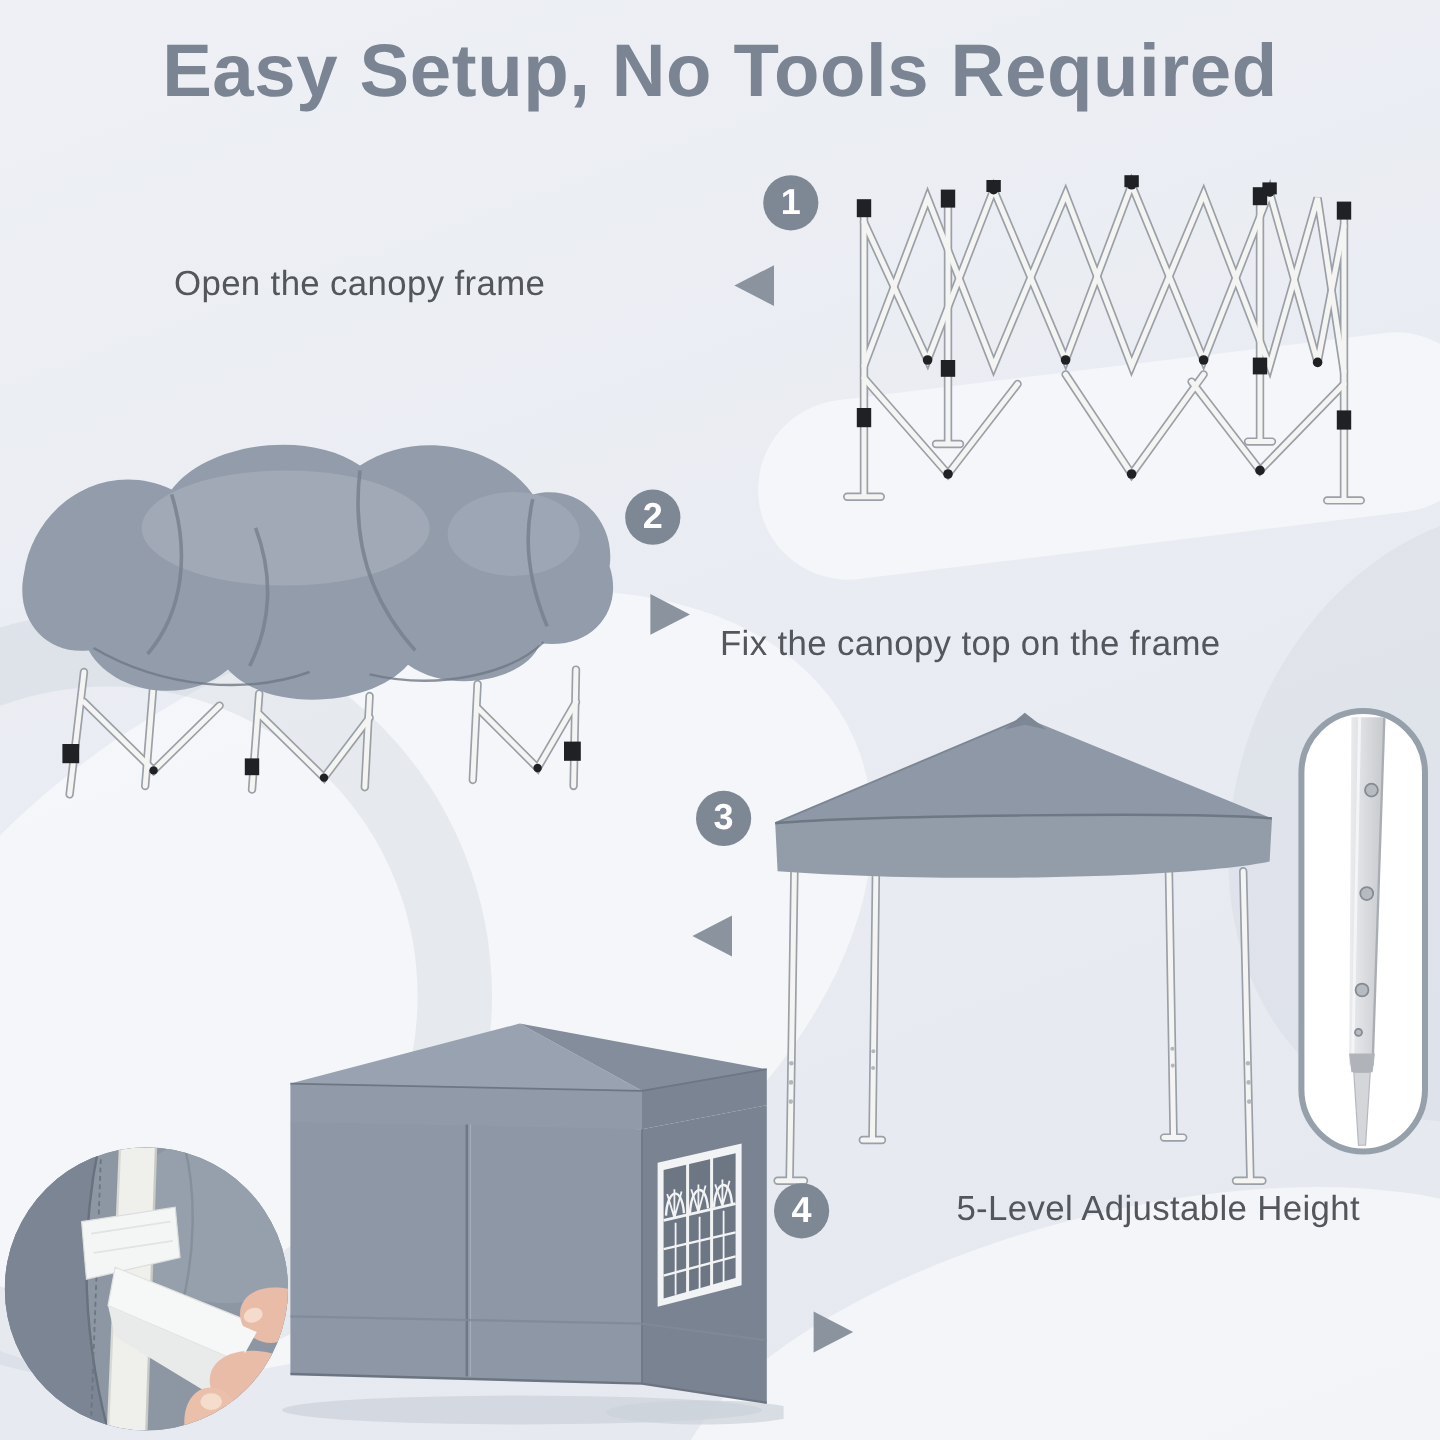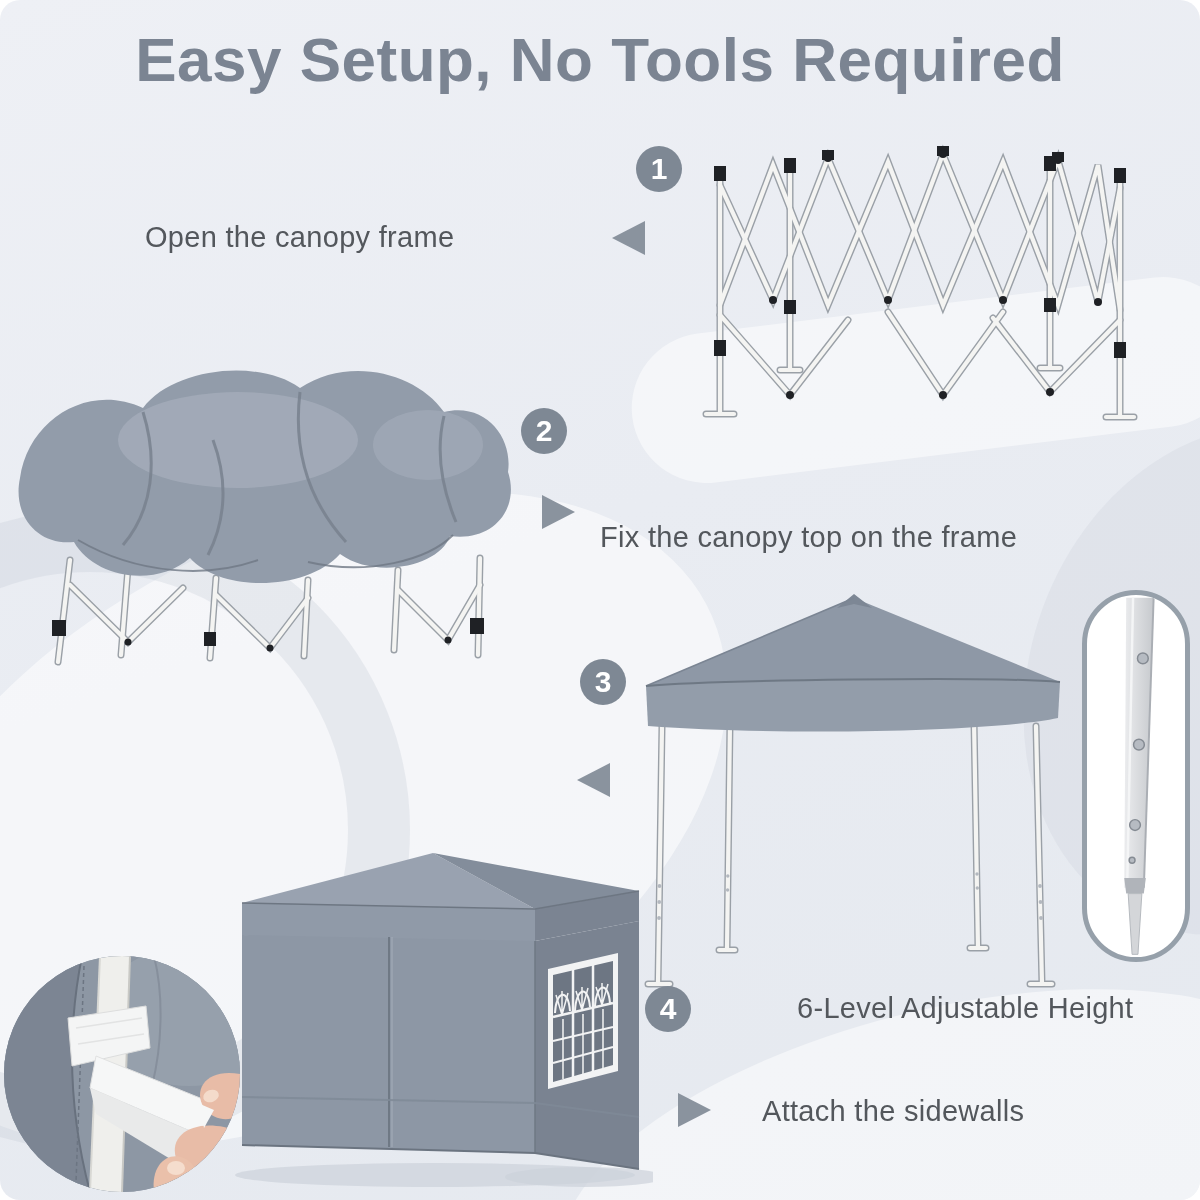--- a/index.html
+++ b/index.html
@@ -1,20 +1,19 @@
 <!DOCTYPE html>
 <html><head>
 <meta charset="utf-8">
 <style>
   html,body{margin:0;padding:0;}
   #stage{
     position:relative;width:1200px;height:1200px;overflow:hidden;
     background:linear-gradient(160deg,#eef0f5 0%,#e9ecf2 45%,#e5e9ef 100%);
     font-family:"Liberation Sans","DejaVu Sans",sans-serif;
-    border-radius:20px;
   }
   .swoosh{position:absolute;z-index:0;}
   .s1{left:-160px;top:540px;width:920px;height:560px;border-radius:50%;
       background:rgba(255,255,255,.55);transform:rotate(-28deg);}
   .s2{left:630px;top:305px;width:610px;height:150px;border-radius:80px;
       background:rgba(255,255,255,.5);transform:rotate(-7deg);}
   .s3{left:550px;top:1010px;width:780px;height:330px;border-radius:50%;
       background:rgba(255,255,255,.5);transform:rotate(-14deg);}
   .s4{left:-230px;top:510px;width:640px;height:640px;border-radius:50%;
       border:62px solid rgba(190,198,210,.26);box-sizing:border-box;}
@@ -175,23 +174,22 @@
           <circle cx="53" cy="150" r="5.5"></circle>
           <circle cx="49" cy="232" r="5.5"></circle>
         <circle cx="46" cy="268" r="3"></circle>
       </g>
       <polygon fill="#b0b4ba" points="38,286 60,286 58,302 40,302"></polygon>
       <polygon fill="#d4d6d9" stroke="#b4b8bd" stroke-width="1" points="42,302 56,302 52,364 46,364"></polygon>
     </svg>
   </div>
 
   <div class="badge" style="left:645px;top:986px;">4</div>
-  <div class="step-label" style="left:797px;top:1008px;">6-Level Adjustable Height</div>
+  <div class="step-label" style="left:797px;top:1008px;">5-Level Adjustable Height</div>
   <div class="tri tri-right" style="left:678px;top:1093px;"></div>
-  <div class="step-label" style="left:762px;top:1111px;">Attach the sidewalls</div>
 
   <svg class="illus" style="left:225px;top:845px;" width="428" height="345" viewBox="0 0 428 345">
     <ellipse cx="210" cy="330" rx="200" ry="12" fill="#ccd2da" opacity=".7"></ellipse>
     <ellipse cx="360" cy="332" rx="80" ry="10" fill="#ccd2da" opacity=".7"></ellipse>
     <g>
       <polygon fill="#99a2b0" points="17,58 208,8 310,64"></polygon>
       <polygon fill="#838d9b" points="310,64 208,8 414,46"></polygon>
       <path fill="#909aa8" d="M17,58 L310,64 L310,96 C210,102 80,100 17,90 Z"></path>
       <polygon fill="#7b8492" points="310,64 414,46 414,76 310,96"></polygon>
       <path fill="none" stroke="#6d7682" stroke-width="1.5" d="M17,58 L310,64 L414,46"></path>

